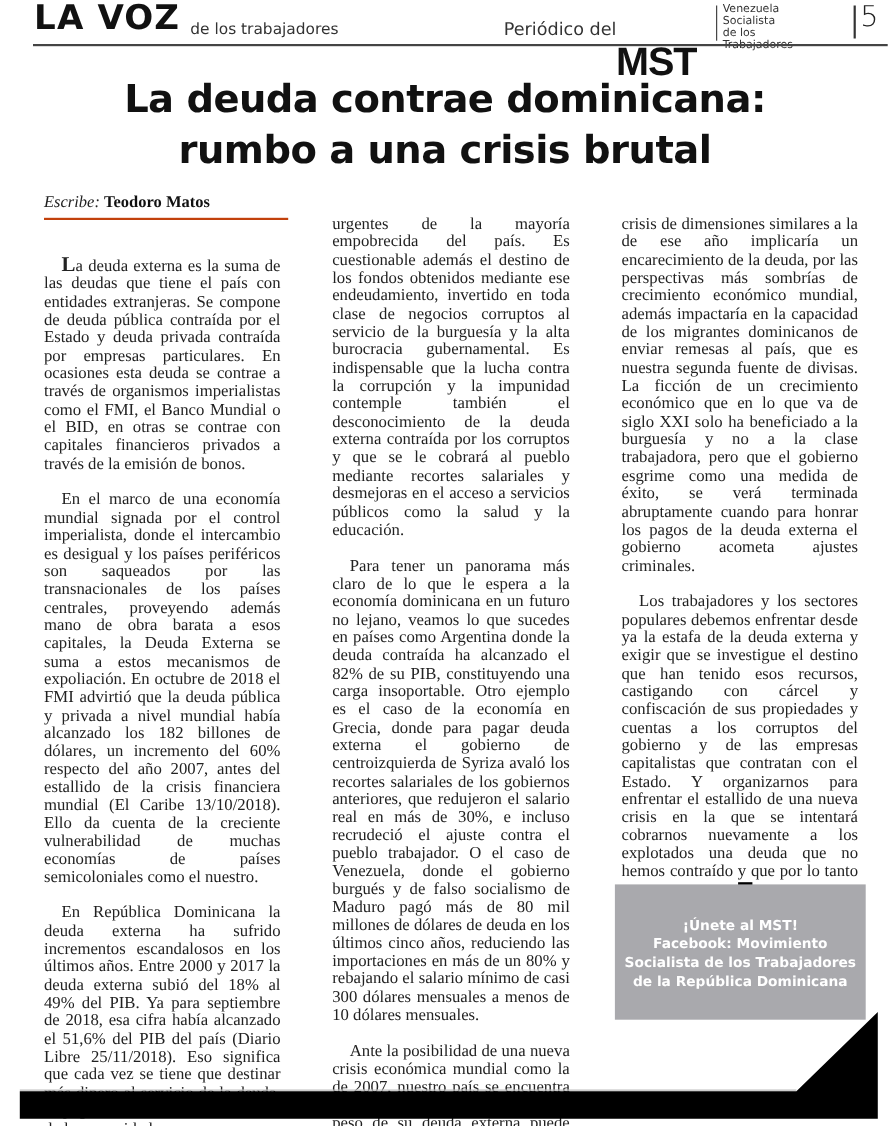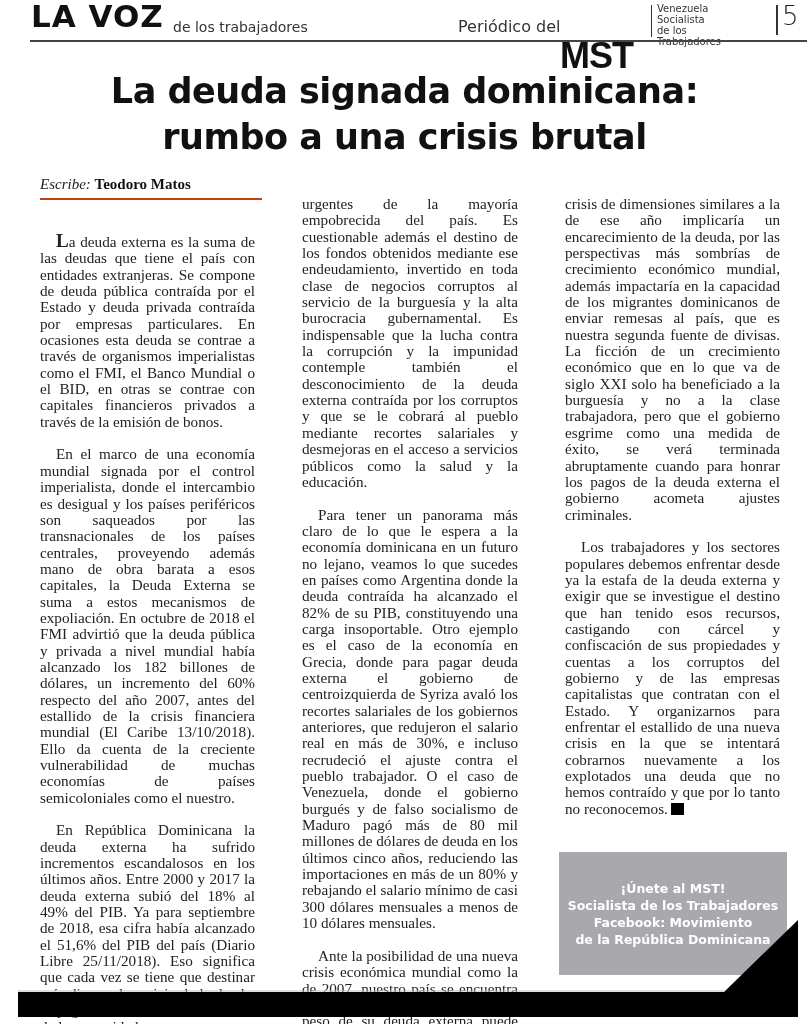--- a/index.html
+++ b/index.html
@@ -56,21 +56,21 @@
     <div>Venezuela</div>
     <div>Socialista</div>
     <div>de los Trabajadores</div>
   </div>
   <div class="mh-page-divider"></div>
   <div class="mh-page">5</div>
   <div class="mh-rule"></div>
 </header>
 
 <h1 class="headline" style="margin:0;">
-  <div>La deuda signada dominicana:</div>
+  <div>La deuda contrae dominicana:</div>
   <div>rumbo a una crisis brutal</div>
 </h1>
 
 <div class="byline">
   <span class="lbl">Escribe:</span>
   <span class="author">Teodoro Matos</span>
 </div>
 
 <div class="col col-1">
   <p><span class="dropcap">L</span><span>a deuda externa es la suma de las deudas que tiene el país con entidades extranjeras. Se compone de deuda pública contraída por el Estado y deuda privada contraída por empresas particulares. En ocasiones esta deuda se contrae a través de organismos imperialistas como el FMI, el Banco Mundial o el BID, en otras se contrae con capitales financieros privados a través de la emisión de bonos.</span></p>
@@ -82,25 +82,25 @@
   <p class="cont">urgentes de la mayoría empobrecida del país. Es cuestionable además el destino de los fondos obtenidos mediante ese endeudamiento, invertido en toda clase de negocios corruptos al servicio de la burguesía y la alta burocracia gubernamental. Es indispensable que la lucha contra la corrupción y la impunidad contemple también el desconocimiento de la deuda externa contraída por los corruptos y que se le cobrará al pueblo mediante recortes salariales y desmejoras en el acceso a servicios públicos como la salud y la educación.</p>
   <p>Para tener un panorama más claro de lo que le espera a la economía dominicana en un futuro no lejano, veamos lo que sucedes en países como Argentina donde la deuda contraída ha alcanzado el 82% de su PIB, constituyendo una carga insoportable. Otro ejemplo es el caso de la economía en Grecia, donde para pagar deuda externa el gobierno de centroizquierda de Syriza avaló los recortes salariales de los gobiernos anteriores, que redujeron el salario real en más de 30%, e incluso recrudeció el ajuste contra el pueblo trabajador. O el caso de Venezuela, donde el gobierno burgués y de falso socialismo de Maduro pagó más de 80 mil millones de dólares de deuda en los últimos cinco años, reduciendo las importaciones en más de un 80% y rebajando el salario mínimo de casi 300 dólares mensuales a menos de 10 dólares mensuales.</p>
   <p class="last">Ante la posibilidad de una nueva crisis económica mundial como la de 2007, nuestro país se encuentra extremadamente vulnerable y el peso de su deuda externa puede incrementarse de manera brutal. Una</p>
 </div>
 
 <div class="col col-3">
   <p class="cont">crisis de dimensiones similares a la de ese año implicaría un encarecimiento de la deuda, por las perspectivas más sombrías de crecimiento económico mundial, además impactaría en la capacidad de los migrantes dominicanos de enviar remesas al país, que es nuestra segunda fuente de divisas. La ficción de un crecimiento económico que en lo que va de siglo XXI solo ha beneficiado a la burguesía y no a la clase trabajadora, pero que el gobierno esgrime como una medida de éxito, se verá terminada abruptamente cuando para honrar los pagos de la deuda externa el gobierno acometa ajustes criminales.</p>
   <p class="last"><span>Los trabajadores y los sectores populares debemos enfrentar desde ya la estafa de la deuda externa y exigir que se investigue el destino que han tenido esos recursos, castigando con cárcel y confiscación de sus propiedades y cuentas a los corruptos del gobierno y de las empresas capitalistas que contratan con el Estado. Y organizarnos para enfrentar el estallido de una nueva crisis en la que se intentará cobrarnos nuevamente a los explotados una deuda que no hemos contraído y que por lo tanto no reconocemos.</span><span class="end-mark"></span></p>
 </div>
 
-<div class="promo" style="background: rgb(169, 169, 173); color: rgb(255, 255, 255); margin-top: 48px;">
+<div class="promo" style="background: rgb(169, 169, 173); color: rgb(255, 255, 255);">
   <div class="promo-text">
     <div>¡Únete al MST!</div>
+    <div>Facebook: Movimiento</div>
     <div>Socialista de los Trabajadores</div>
-    <div>Facebook: Movimiento</div>
     <div>de la República Dominicana</div>
   </div>
 </div>
 
 <svg class="footer-bar" viewBox="0 0 809 1024" width="809" height="1024">
   <polygon points="18,992 724,992 798,920 798,1017 18,1017" fill="#000000"></polygon>
   <line x1="18" y1="991" x2="724" y2="991" stroke="#bdbdbd" stroke-width="1"></line>
 </svg>
 
 </body></html>

